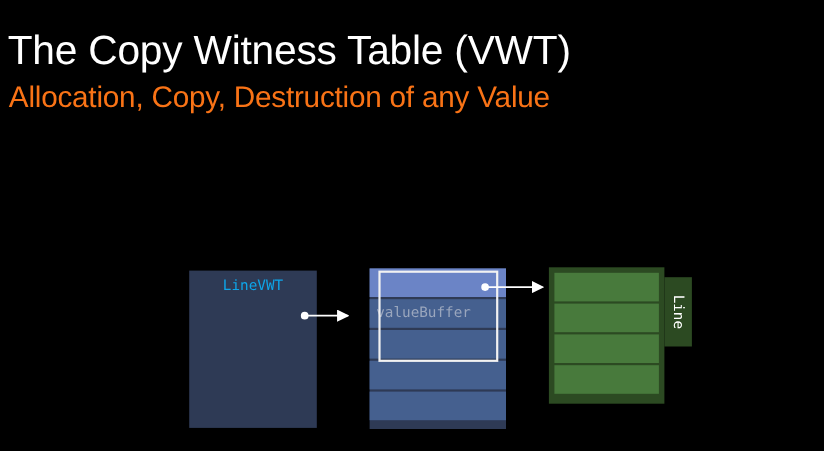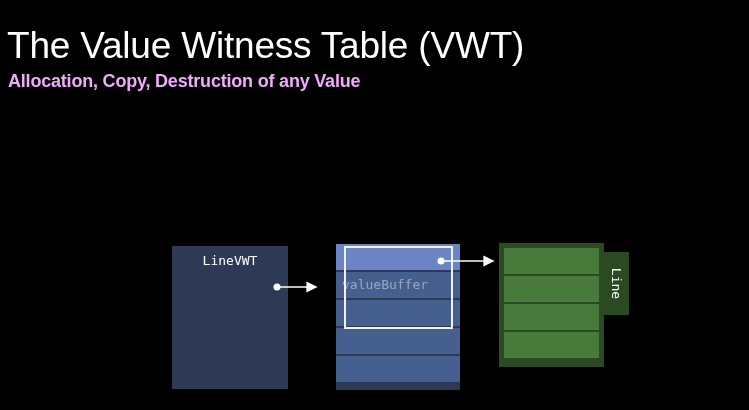--- a/index.html
+++ b/index.html
@@ -25,24 +25,24 @@
     line-height: 42px;
     color: #ffffff;
     font-weight: 400;
     letter-spacing: -0.2px;
     white-space: nowrap;
   }
   #slide-subtitle {
     position: absolute;
     left: 8px;
     top: 50px;
-    font-size: 18px;
+    font-size: 27px;
     line-height: 32px;
-    color: #f0abfc;
-    font-weight: 700;
+    color: #f97316;
+    font-weight: 400;
     letter-spacing: -0.2px;
     white-space: nowrap;
   }
 
   
   #diagram {
     position: absolute;
     left: 0;
     top: 0;
     width: 749px;
@@ -60,21 +60,21 @@
     top: 246px;
     width: 116px;
     height: 143px;
     background: #2e3a55;
     padding: 4px;
   }
   #vwt-title {
     height: 22px;
     line-height: 22px;
     text-align: center;
-    color: #ffffff;
+    color: #0ea5e9;
     font-family: "DejaVu Sans Mono", "Liberation Mono", monospace;
     font-size: 13px;
     letter-spacing: 0px;
   }
   .vwt-rows {
     display: block;
   }
   .vwt-row {
     box-sizing: border-box;
     height: 26px;
@@ -180,21 +180,21 @@
     top: 0;
     width: 749px;
     height: 410px;
     pointer-events: none;
     overflow: visible;
   }
 </style>
 </head>
 <body>
 
-<h1 id="slide-title">The Value Witness Table (VWT)</h1>
+<h1 id="slide-title">The Copy Witness Table (VWT)</h1>
 <h2 id="slide-subtitle">Allocation, Copy, Destruction of any Value</h2>
 
 <div id="diagram">
 
   <div id="vwt-node" class="node">
     <div id="vwt-title">LineVWT</div>
   </div>
 
   <div id="buffer-node" class="node">
     <div class="buf-slot is-head"></div>

